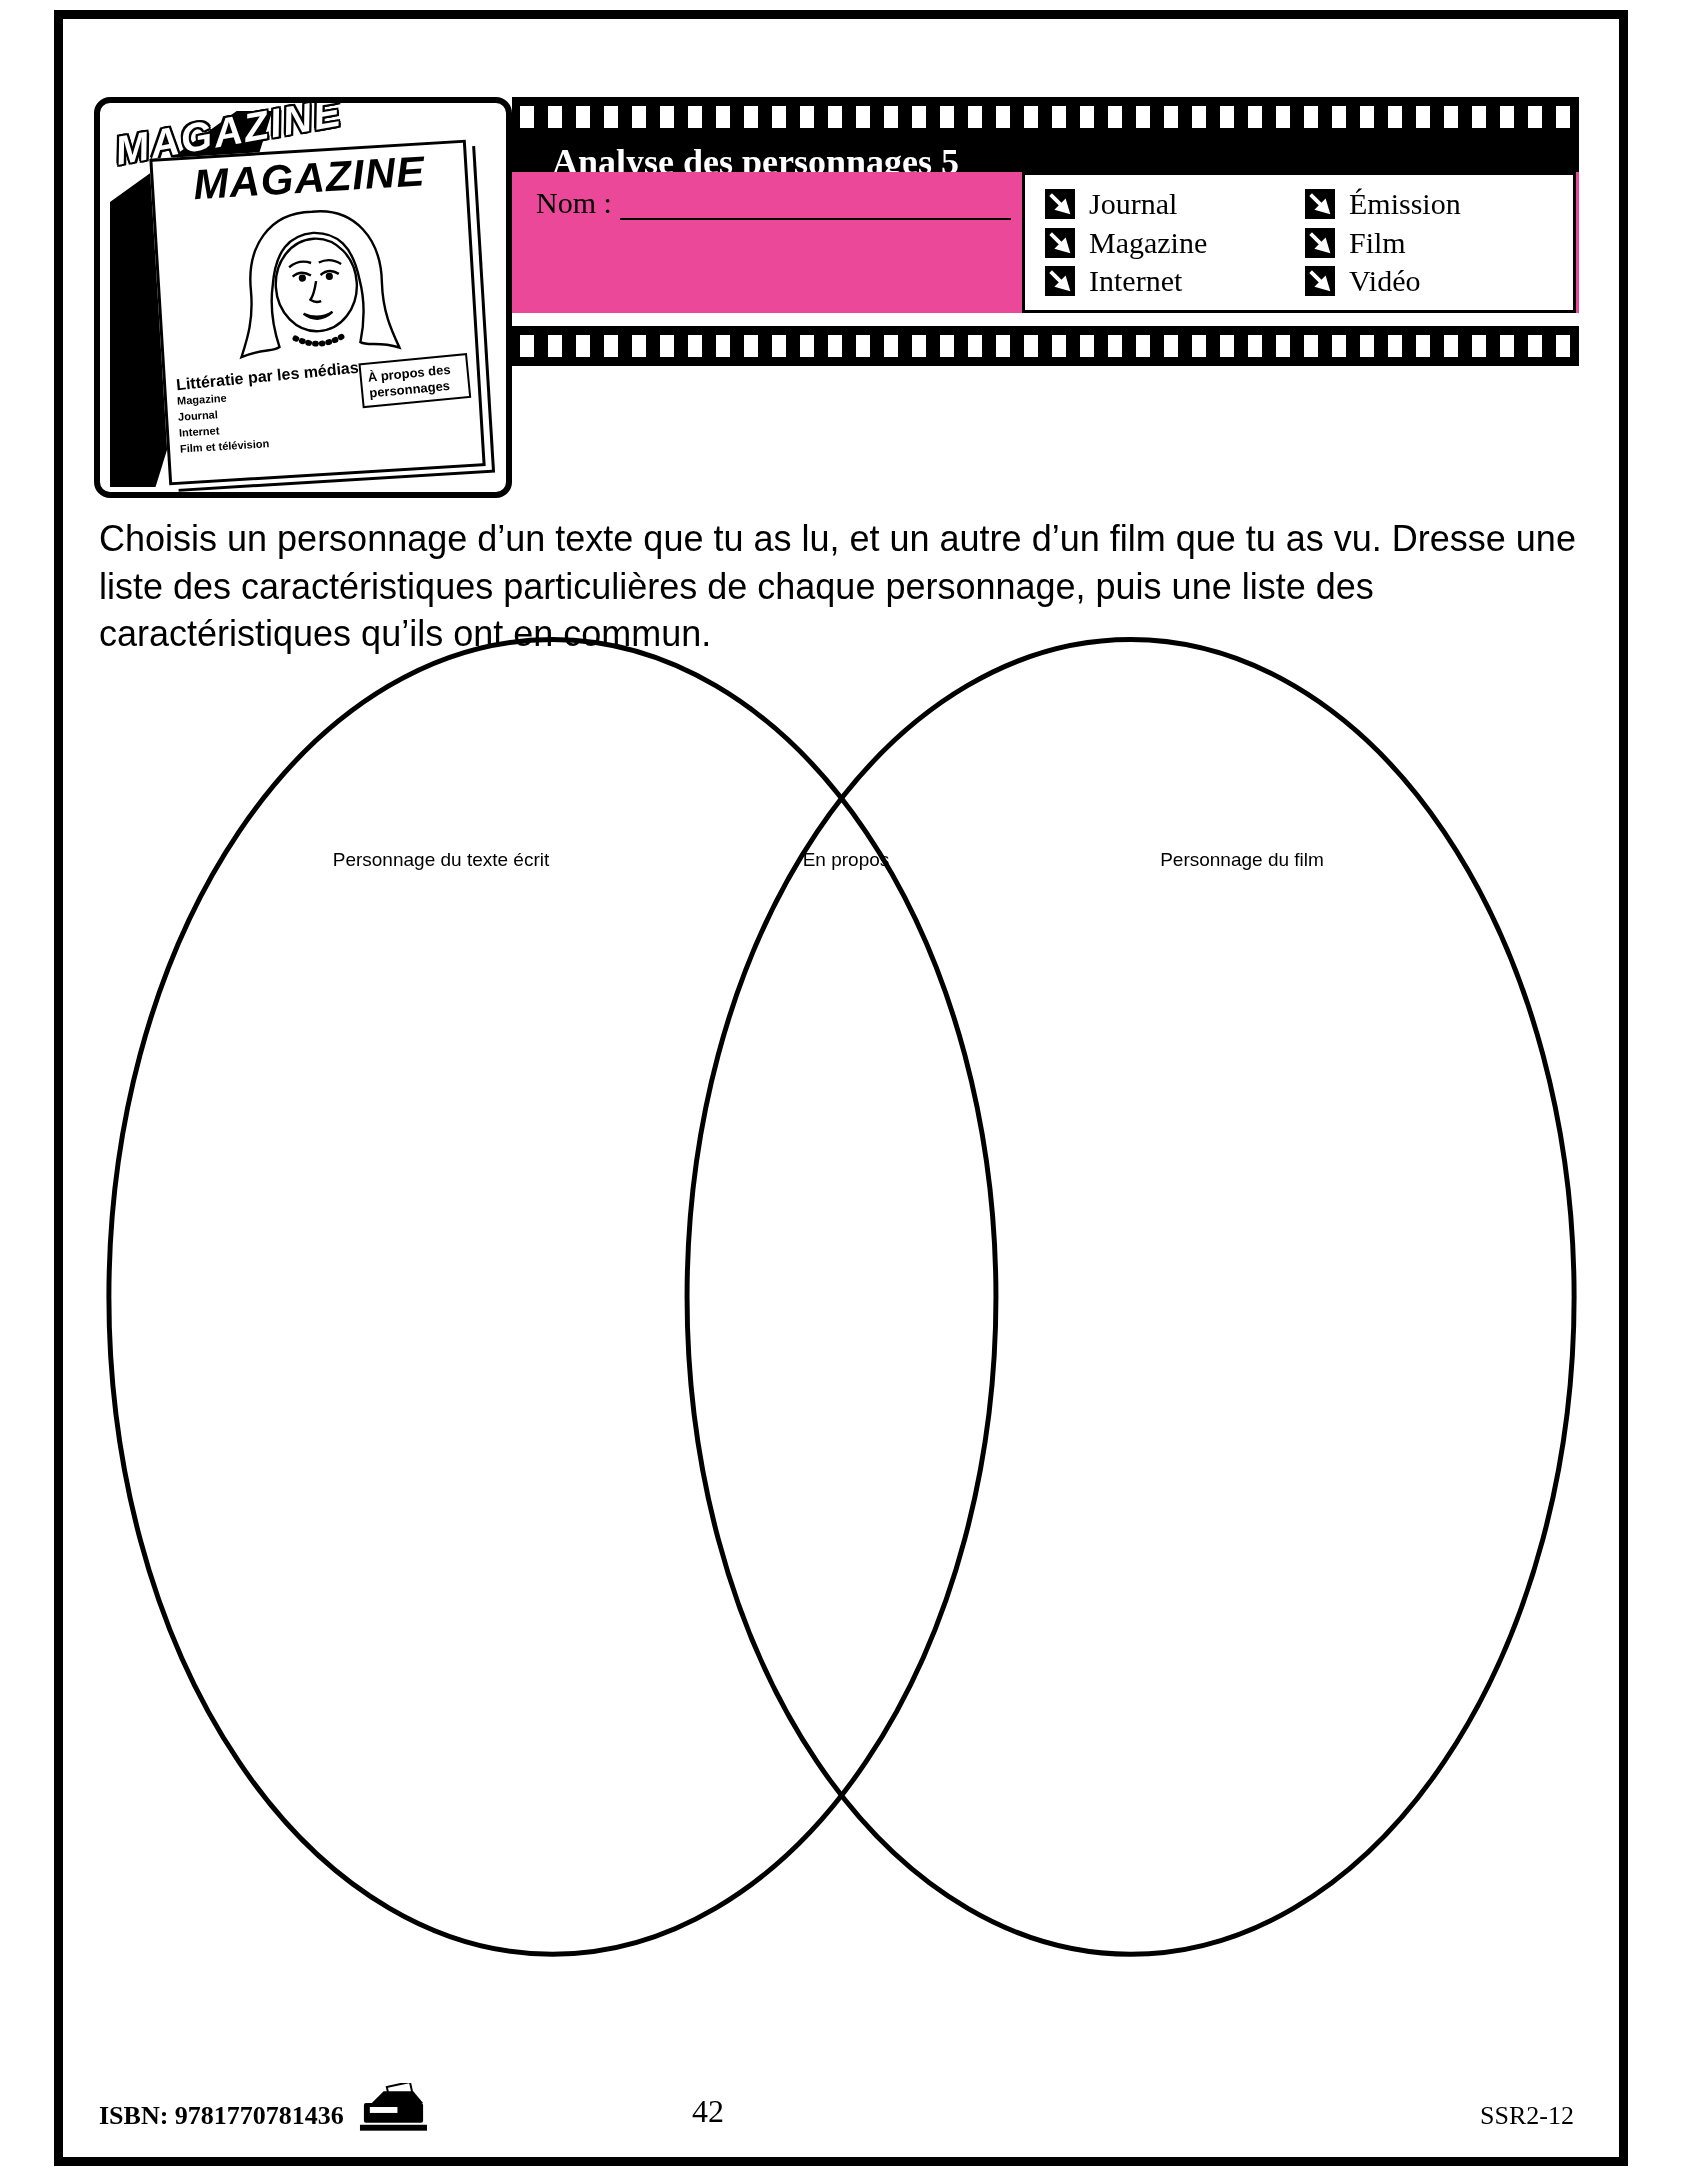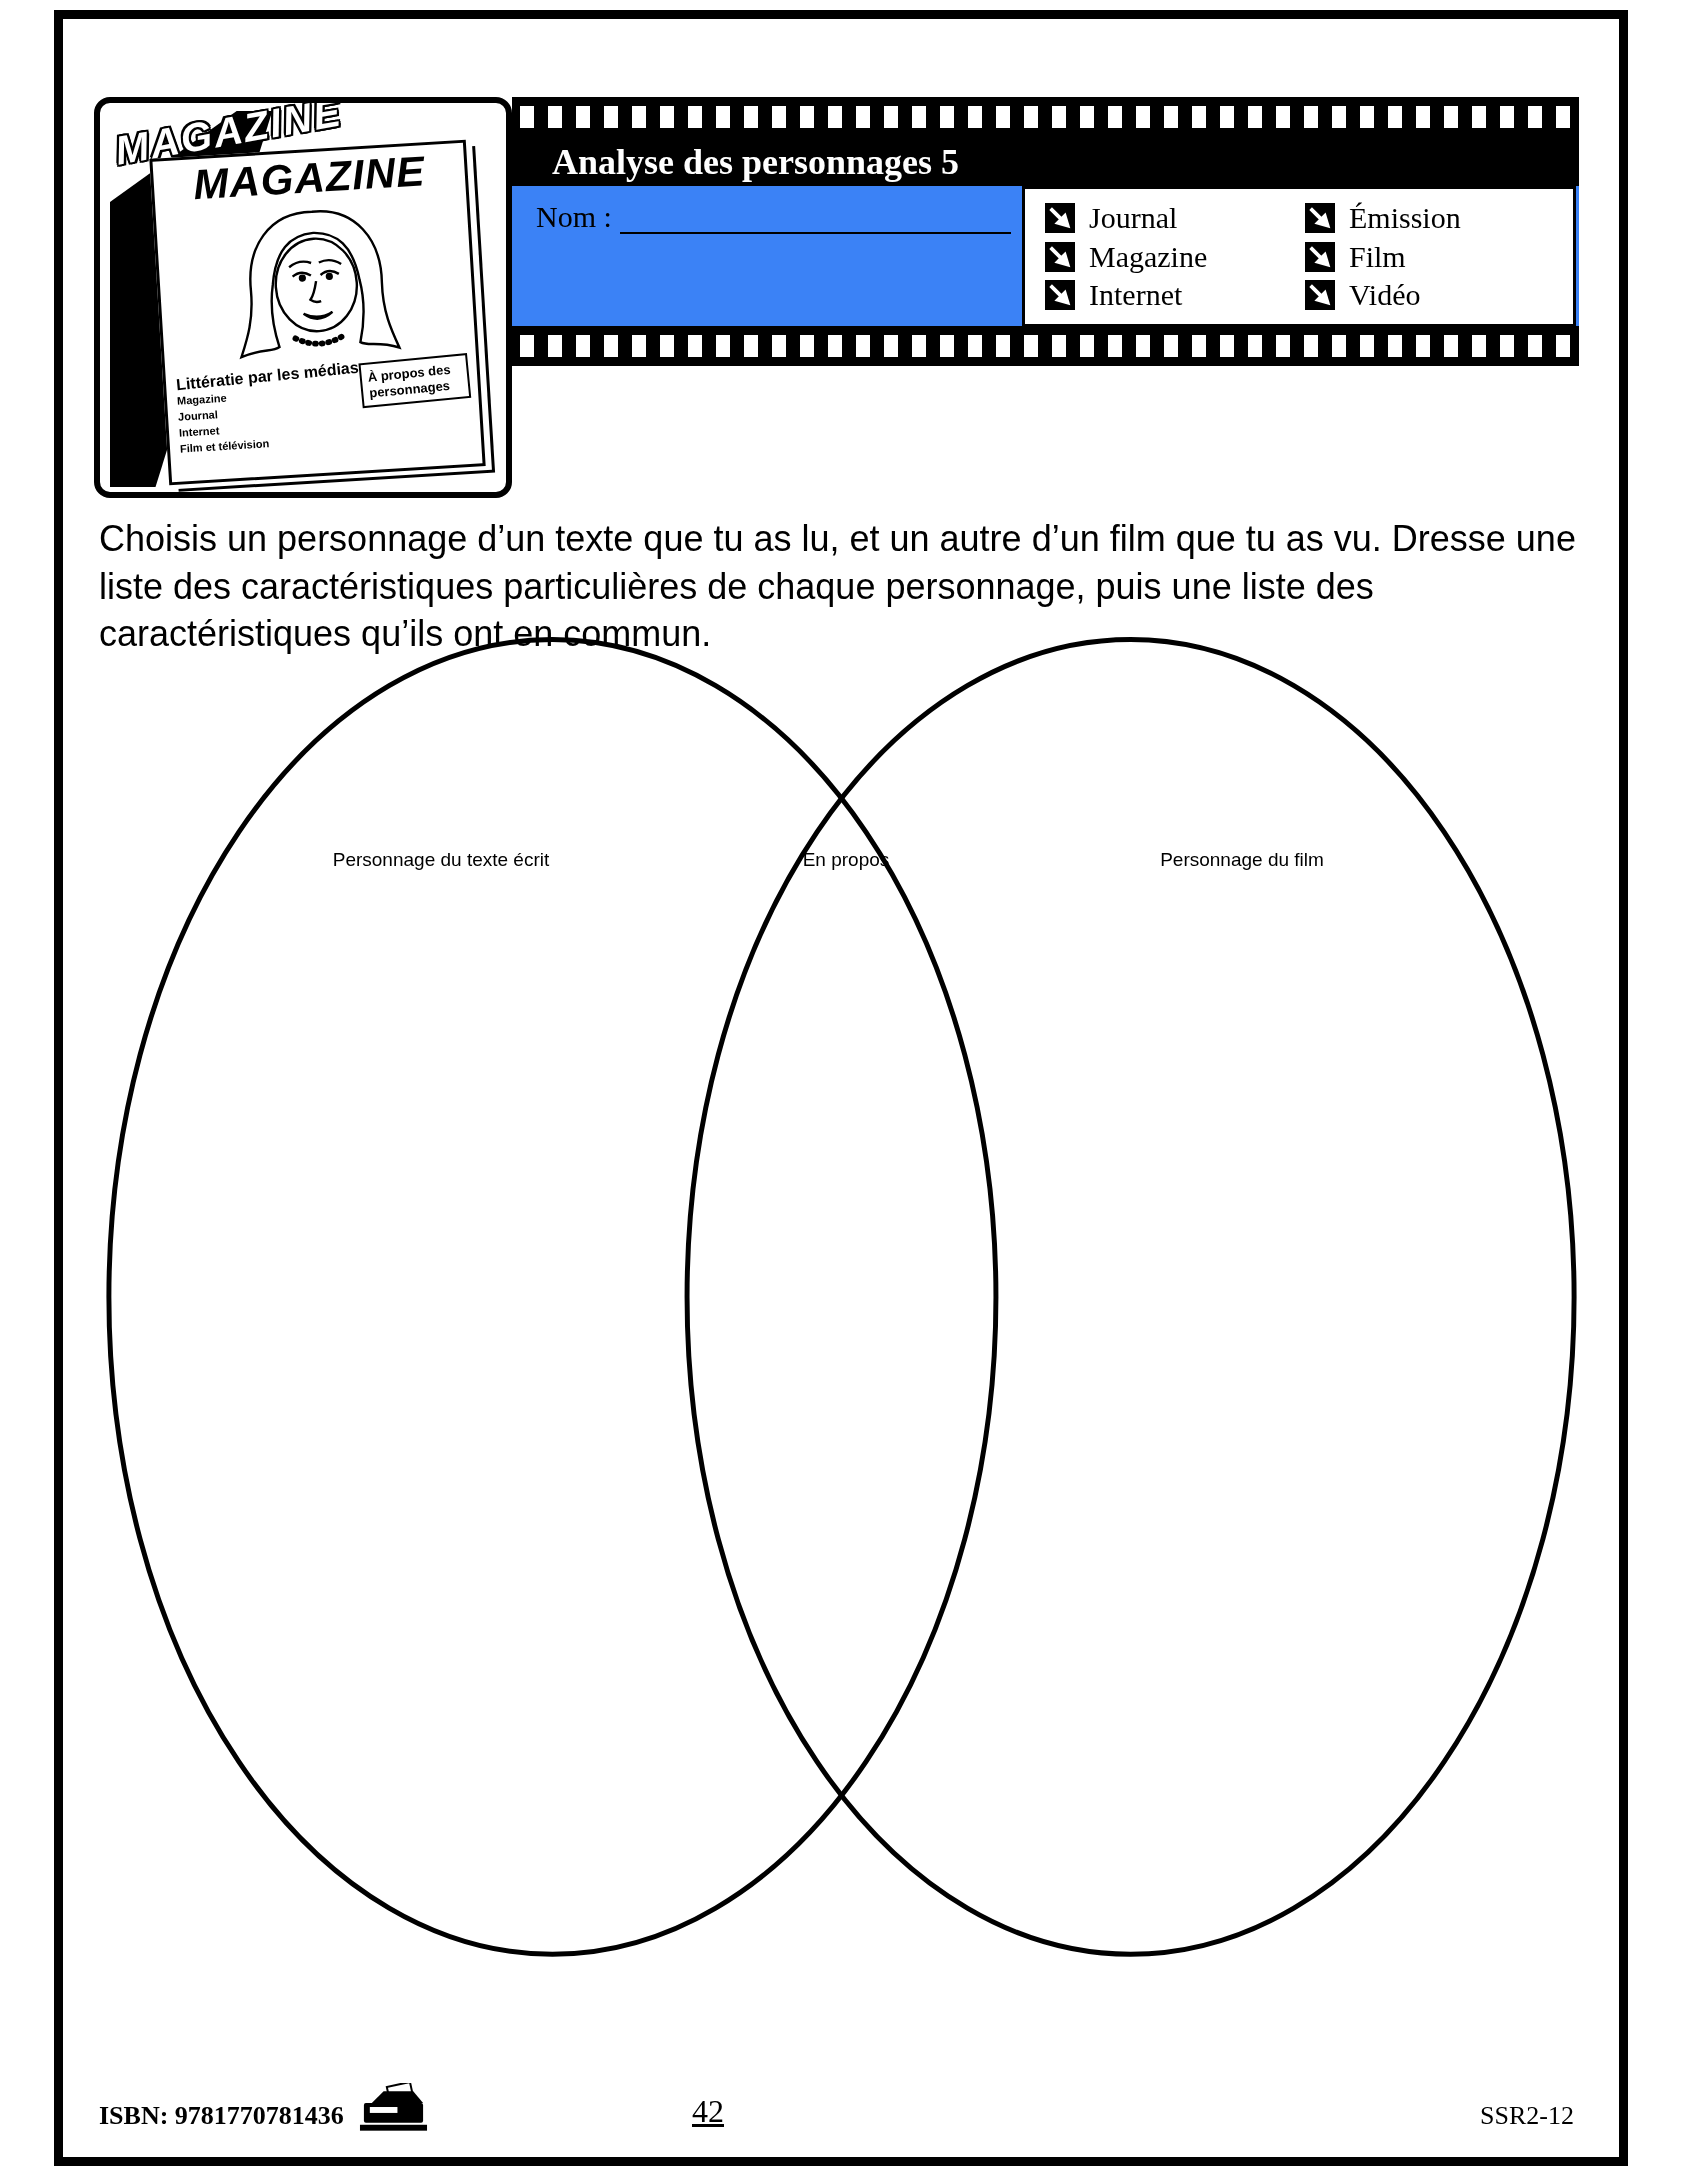--- a/index.html
+++ b/index.html
@@ -61,21 +61,21 @@
     background-size:calc(100% - 16px) 22px; background-repeat:no-repeat;
     background-position:8px 9px;
   }
   .sprockets.top { top:0; }
   .sprockets.bottom { bottom:0; }
   .film-title {
     position:absolute; top:40px; left:0; width:100%; height:50px; background:#000;
     color:#ffffff; font-weight:bold; font-size:36px; line-height:50px; padding-left:40px;
     font-family:"Liberation Serif", serif;
   }
-  .film-body { position:absolute; top:89px; left:0; width:100%; height:141px; background:#3b82f6;text-align:center; }
+  .film-body { position:absolute; top:75px; left:0; width:100%; height:141px; background:#ec4899;text-align:center; }
   .fields {
     position:absolute; left:24px; top:4px; width:475px; height:133px;
     display:flex; flex-direction:column; justify-content:space-between; padding:6px 0;
   }
   .field { display:flex; align-items:flex-end; font-size:30px; height:38px; }
   .field .label { white-space:nowrap; padding-right:8px; }
   .field .line { flex:1; border-bottom:2px solid #000; height:32px; }
 
   .media-box {
     position:absolute; left:510px; top:0; width:554px; height:141px;
@@ -103,21 +103,21 @@
   .venn-label.left   { left:243px;  width:396px; }
   .venn-label.center { left:747px;  width:198px; }
   .venn-label.right  { left:1044px; width:396px; }
 
   
   .footer-isbn {
     position:absolute; left:99px; top:2101px; font-weight:bold; font-size:26px;
   }
   .copier-icon { position:absolute; left:358px; top:2083px; width:71px; height:50px; }
   .footer-page {
-    position:absolute; left:0; top:2093px; width:1416px; text-align:center; font-size:32px;text-decoration:underline;
+    position:absolute; left:0; top:2093px; width:1416px; text-align:center; font-size:32px;
   }
   .footer-code {
     position:absolute; right:109px; top:2101px; font-weight:normal; font-size:26px;
   }
 </style>
 </head>
 <body>
 
 <div class="page">
   <div class="frame"></div>

